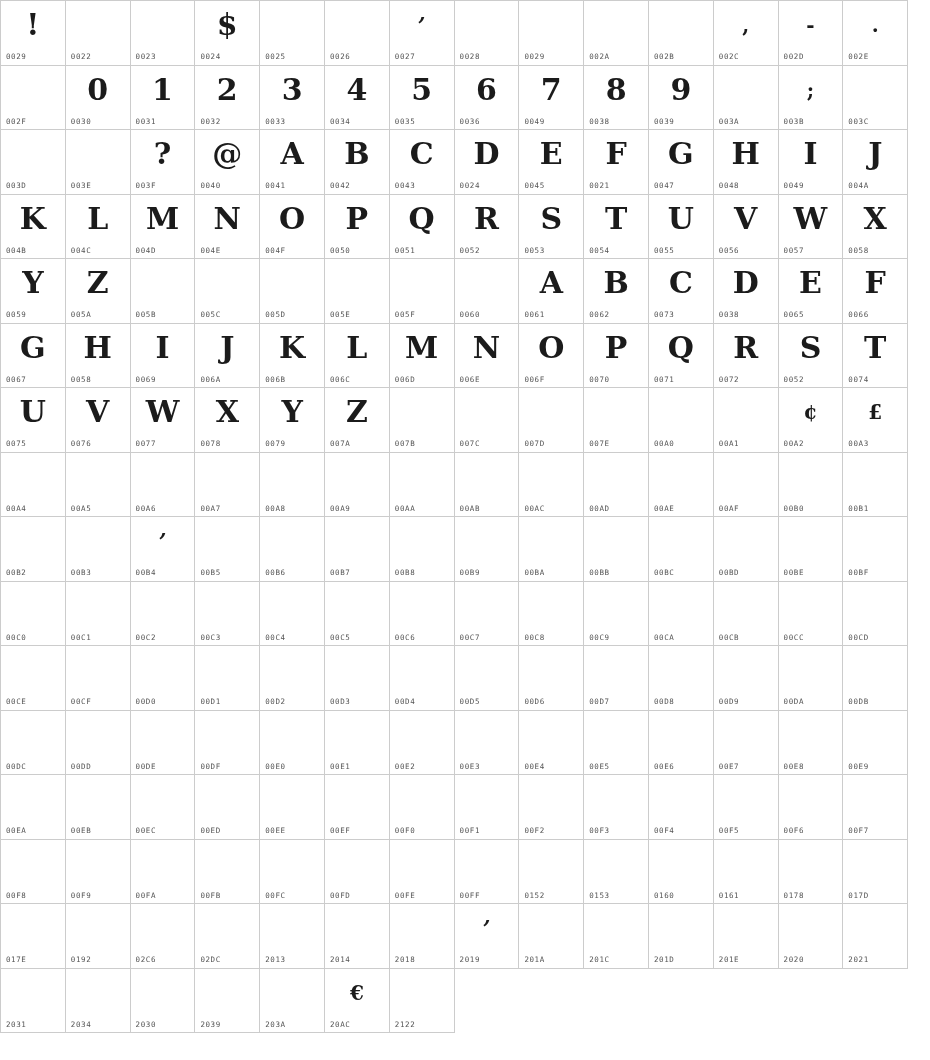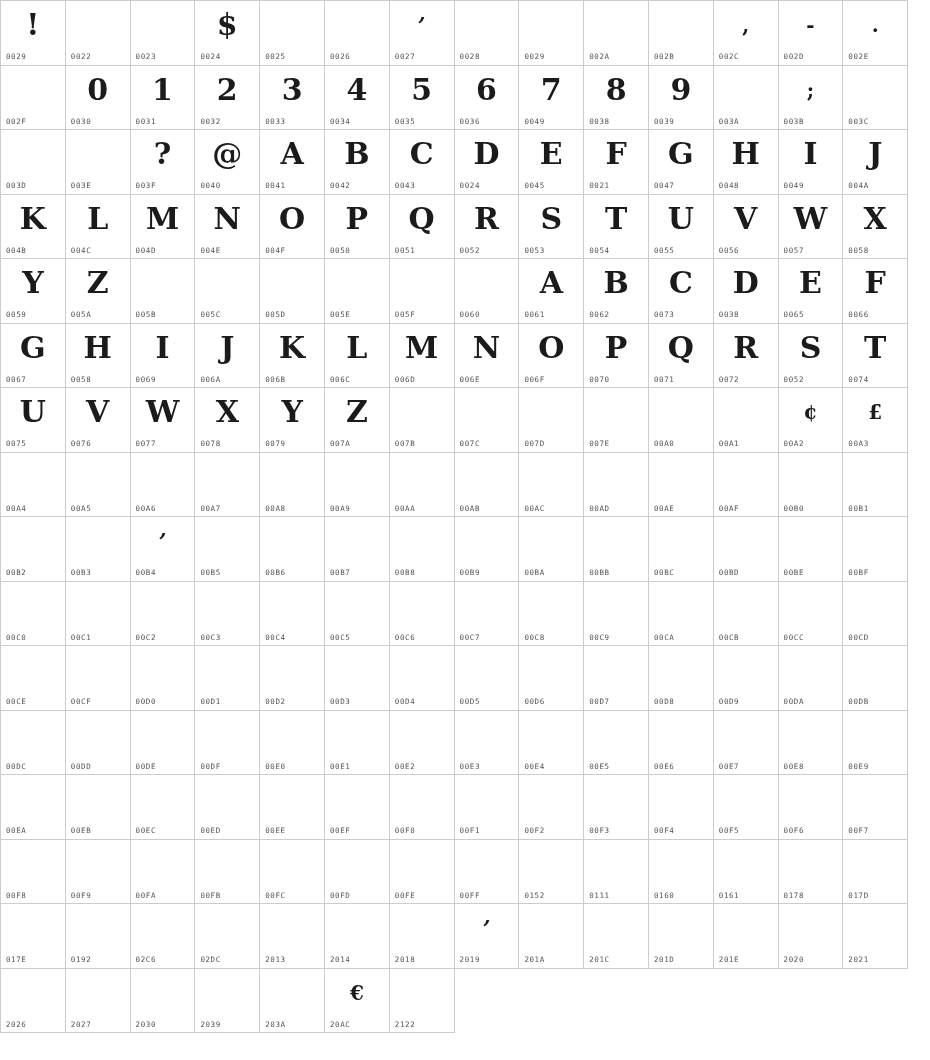--- a/index.html
+++ b/index.html
@@ -859,21 +859,21 @@
         <td>
           <div class="glyph"></div>
           <div class="code">00FF</div>
         </td>
         <td>
           <div class="glyph"></div>
           <div class="code">0152</div>
         </td>
         <td>
           <div class="glyph"></div>
-          <div class="code">0111</div>
+          <div class="code">0153</div>
         </td>
         <td>
           <div class="glyph"></div>
           <div class="code">0160</div>
         </td>
         <td>
           <div class="glyph"></div>
           <div class="code">0161</div>
         </td>
         <td>
@@ -939,25 +939,25 @@
           <div class="code">2020</div>
         </td>
         <td>
           <div class="glyph"></div>
           <div class="code">2021</div>
         </td>
       </tr>
       <tr>
         <td>
           <div class="glyph"></div>
-          <div class="code">2026</div>
-        </td>
-        <td>
-          <div class="glyph"></div>
-          <div class="code">2027</div>
+          <div class="code">2031</div>
+        </td>
+        <td>
+          <div class="glyph"></div>
+          <div class="code">2034</div>
         </td>
         <td>
           <div class="glyph"></div>
           <div class="code">2030</div>
         </td>
         <td>
           <div class="glyph"></div>
           <div class="code">2039</div>
         </td>
         <td>

